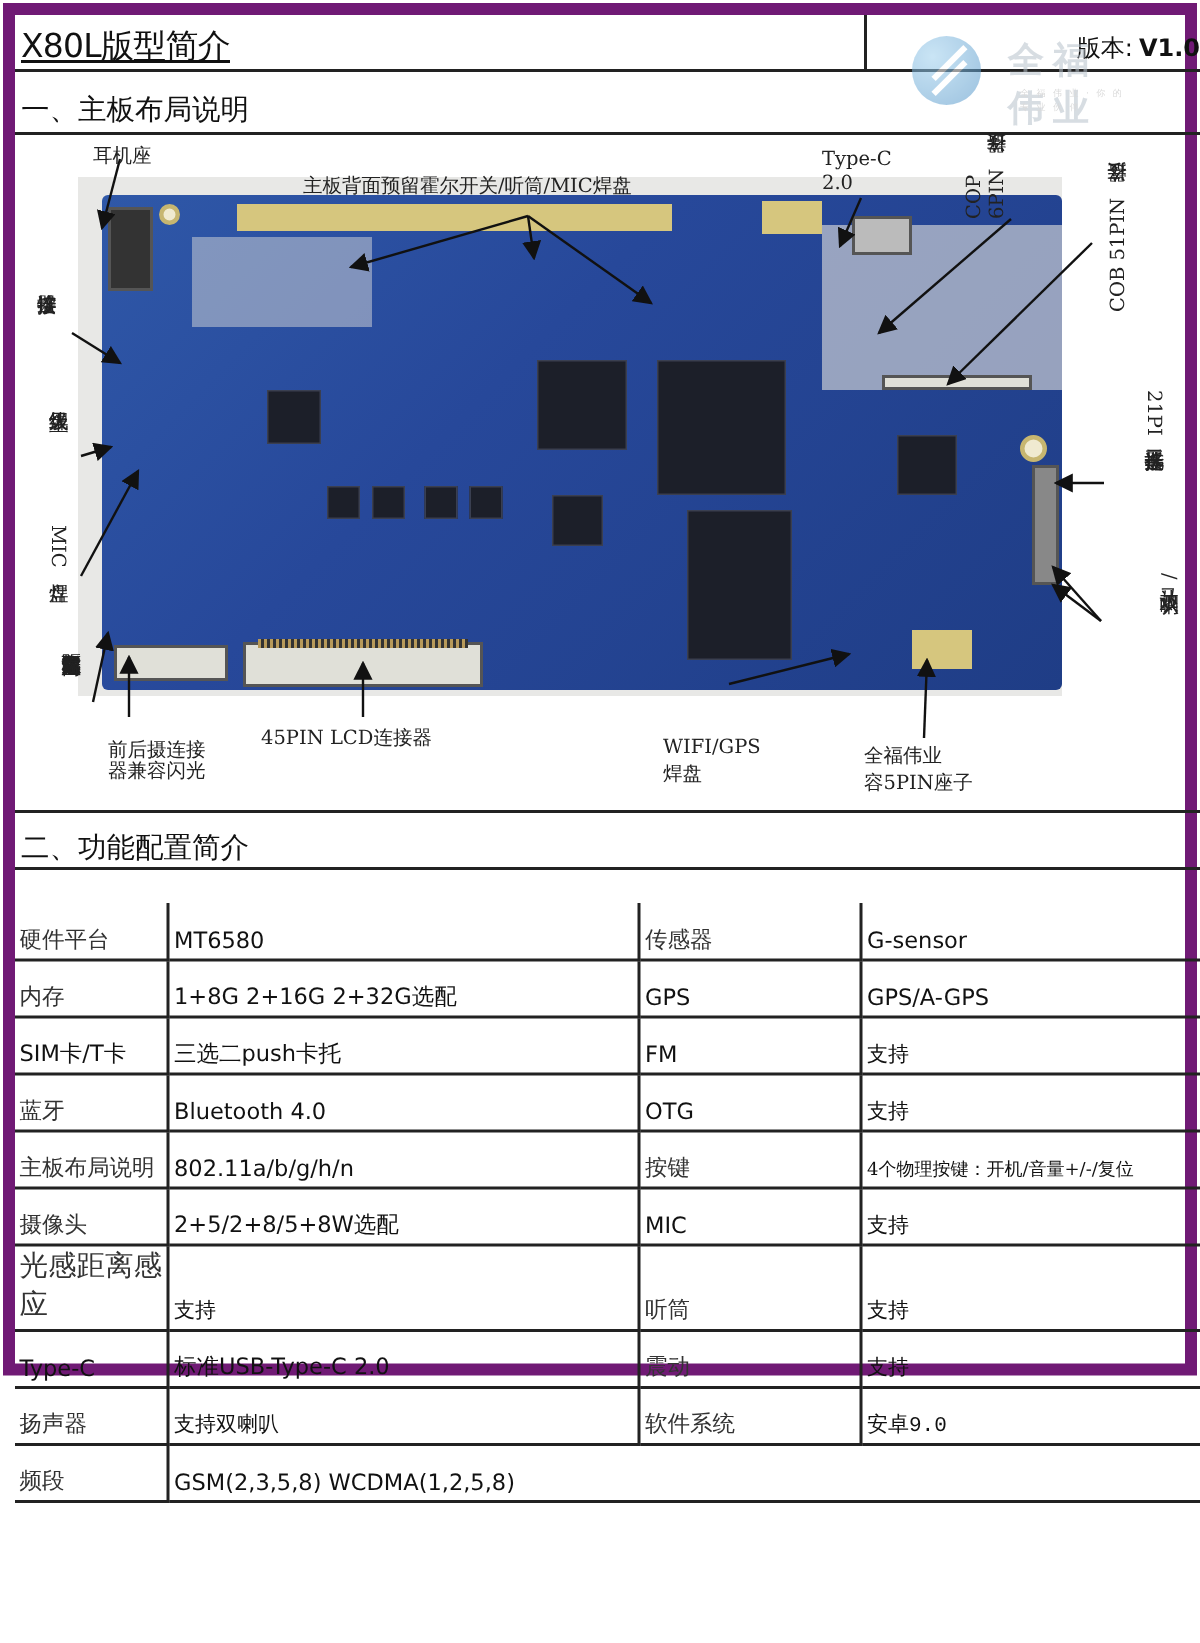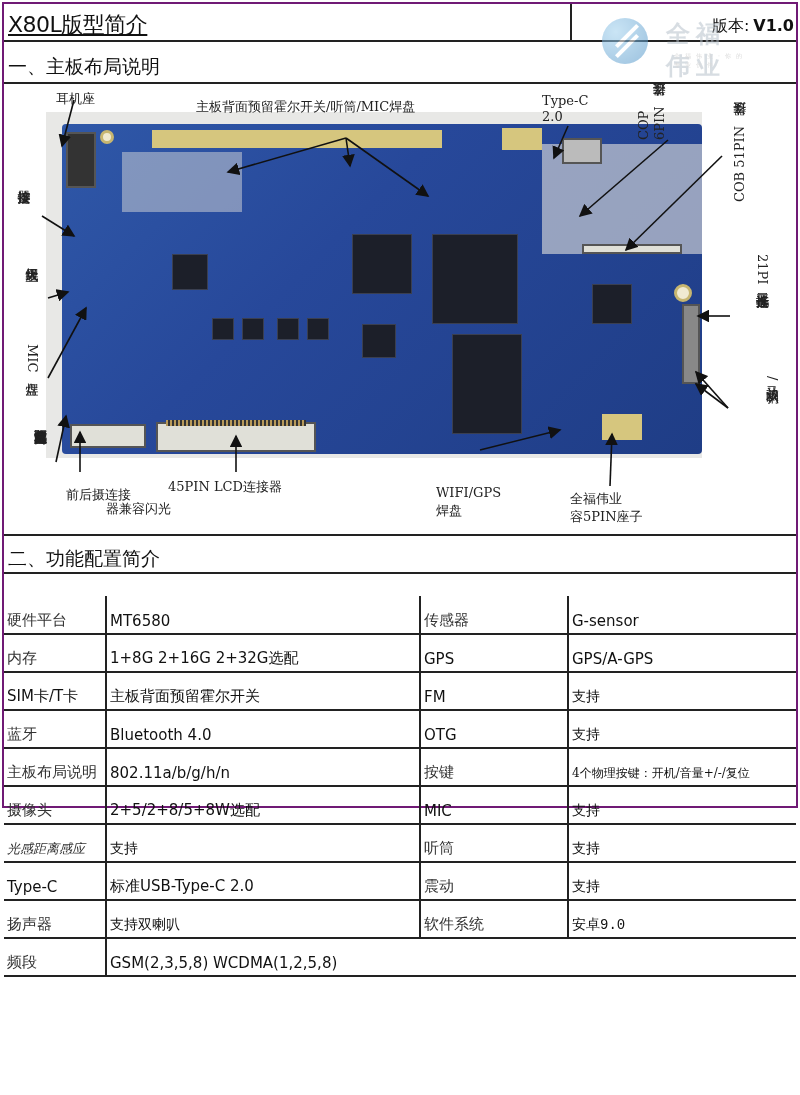--- a/index.html
+++ b/index.html
@@ -1,19 +1,19 @@
 <!DOCTYPE html>
 <html><head>
 <meta charset="utf-8">
 <style>
   * { box-sizing: border-box; margin: 0; padding: 0; }
   html, body { width: 800px; height: 1095px; background: #fff; overflow: hidden; }
   body { font-family: "DejaVu Sans", "Liberation Sans", sans-serif; color: #111; position: relative; }
 
-  .sheet { position: absolute; left: 2px; top: 2px; width: 796px; height: 806px; border: 2px solid #701a75; }
+  .sheet { position: absolute; left: 2px; top: 2px; width: 796px; height: 915px; border: 8px solid #701a75; }
 
   
   .title-row { position: absolute; left: 0; top: 0; width: 792px; height: 38px; border-bottom: 2px solid #222; }
   .doc-title { position: absolute; left: 4px; top: 6px; font-size: 22px; text-decoration: underline; letter-spacing: -0.5px; }
   .title-divider { position: absolute; left: 566px; top: 0; width: 2px; height: 38px; background: #222; }
   .version { position: absolute; right: 2px; top: 12px; font-size: 16px; }
   .version .vnum { font-weight: bold; margin-left: 4px; }
 
   .logo { position: absolute; left: 598px; top: 14px; width: 150px; height: 48px; opacity: 0.55; pointer-events: none; }
   .logo-mark { position: absolute; left: 0; top: 0; width: 46px; height: 46px; border-radius: 50%; background: radial-gradient(circle at 30% 30%, #9fd0ee, #4a8fc4); }
@@ -131,31 +131,31 @@
         <line x1="232" y1="386" x2="232" y2="350"></line>
         <line x1="476" y1="364" x2="556" y2="344"></line>
         <line x1="606" y1="400" x2="608" y2="348"></line>
         <line x1="726" y1="230" x2="694" y2="230"></line>
         <line x1="724" y1="322" x2="692" y2="286"></line>
         <line x1="724" y1="322" x2="692" y2="298"></line>
       </g>
     </svg>
 
     <div class="label" style="left:52px;top:4px;">耳机座</div>
-    <div class="label" style="left:192px;top:12px;">主板背面预留霍尔开关/听筒/MIC焊盘</div>
+    <div class="label" style="left:192px;top:24px;">主板背面预留霍尔开关/听筒/MIC焊盘</div>
     <div class="label" style="left:538px;top:6px;">Type-C</div>
     <div class="label" style="left:538px;top:22px;">2.0</div>
     <div class="vlabel" style="left:632px;top:12px;transform:rotate(180deg);height:42px;">COP 6PIN连接器</div>
     <div class="vlabel" style="left:728px;top:30px;transform:rotate(180deg);height:86px;width:36px;">COB 51PIN连接器</div>
     <div class="vlabel" style="left:12px;top:94px;">按键连接器</div>
     <div class="vlabel" style="left:20px;top:172px;">主级天线焊</div>
     <div class="vlabel" style="left:20px;top:258px;">MIC焊盘</div>
     <div class="vlabel" style="left:8px;top:334px;height:126px;width:36px;">主板背面预留光感距离感应焊盘</div>
     <div class="label" style="left:62px;top:400px;">前后摄连接</div>
-    <div class="label" style="left:62px;top:414px;margin-left:40px;">器兼容闪光</div>
+    <div class="label" style="left:62px;top:414px;">器兼容闪光</div>
     <div class="label" style="left:164px;top:392px;">45PIN  LCD连接器</div>
     <div class="label" style="left:432px;top:398px;">WIFI/GPS</div>
     <div class="label" style="left:432px;top:416px;">焊盘</div>
     <div class="label" style="left:566px;top:404px;">全福伟业</div>
     <div class="label" style="left:566px;top:422px;">容5PIN座子</div>
     <div class="vlabel" style="left:730px;top:168px;height:100px;width:36px;">21PI三选二卡托连接器</div>
     <div class="vlabel" style="left:740px;top:290px;height:82px;width:36px;">马达/双喇叭</div>
   </div>
 
   <div class="section sec2">
@@ -177,21 +177,21 @@
         <td>G-sensor</td>
       </tr>
       <tr>
         <td class="lbl">内存</td>
         <td>1+8G  2+16G 2+32G选配</td>
         <td>GPS</td>
         <td>GPS/A-GPS</td>
       </tr>
       <tr>
         <td>SIM卡/T卡</td>
-        <td>主板背面预留霍尔开关</td>
+        <td>三选二push卡托</td>
         <td>FM</td>
         <td class="serif">支持</td>
       </tr>
       <tr>
         <td class="lbl">蓝牙</td>
         <td>Bluetooth  4.0</td>
         <td>OTG</td>
         <td class="serif">支持</td>
       </tr>
       <tr>
@@ -200,21 +200,21 @@
         <td class="lbl">按键</td>
         <td class="small">4个物理按键：开机/音量+/-/复位</td>
       </tr>
       <tr>
         <td class="lbl">摄像头</td>
         <td>2+5/2+8/5+8W选配</td>
         <td>MIC</td>
         <td class="serif">支持</td>
       </tr>
       <tr>
-        <td class="lbl" style="font-size:13px;font-style:italic;">光感距离感应</td>
+        <td class="lbl" style="font-size:19px;">光感距离感应</td>
         <td class="serif">支持</td>
         <td class="lbl">听筒</td>
         <td class="serif">支持</td>
       </tr>
       <tr>
         <td>Type-C</td>
         <td>标准USB-Type-C 2.0</td>
         <td class="lbl">震动</td>
         <td class="serif">支持</td>
       </tr>

